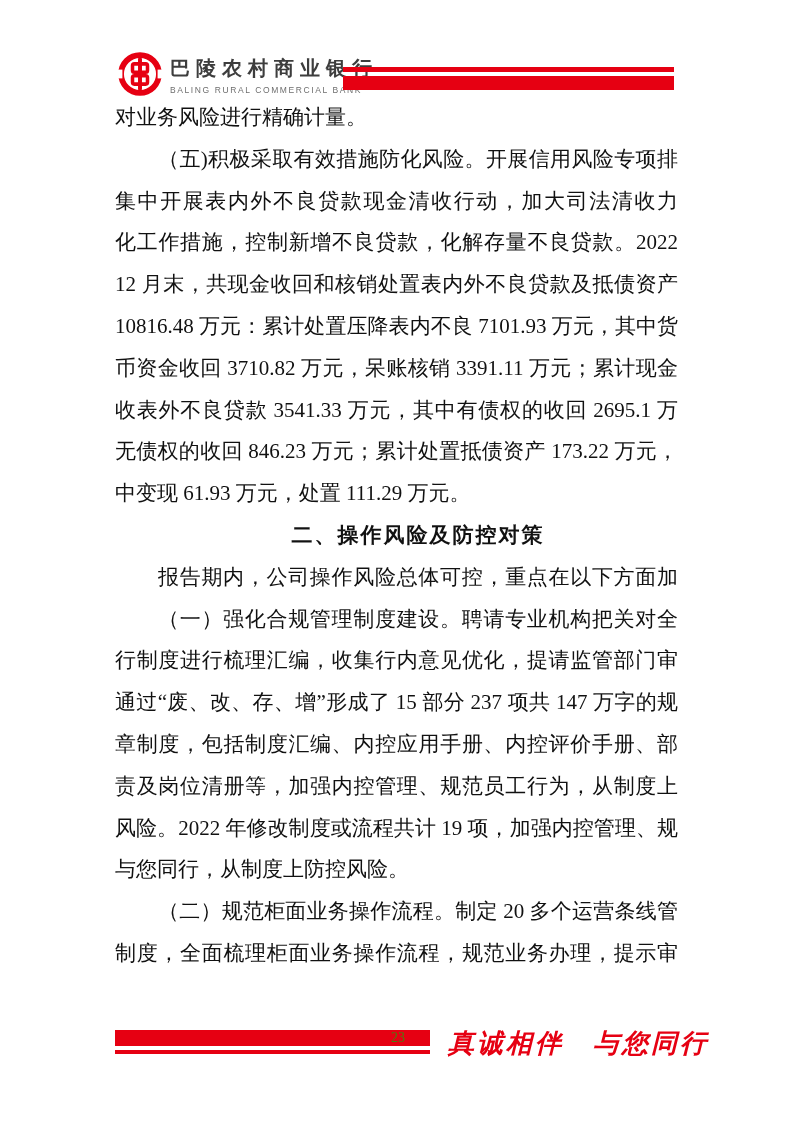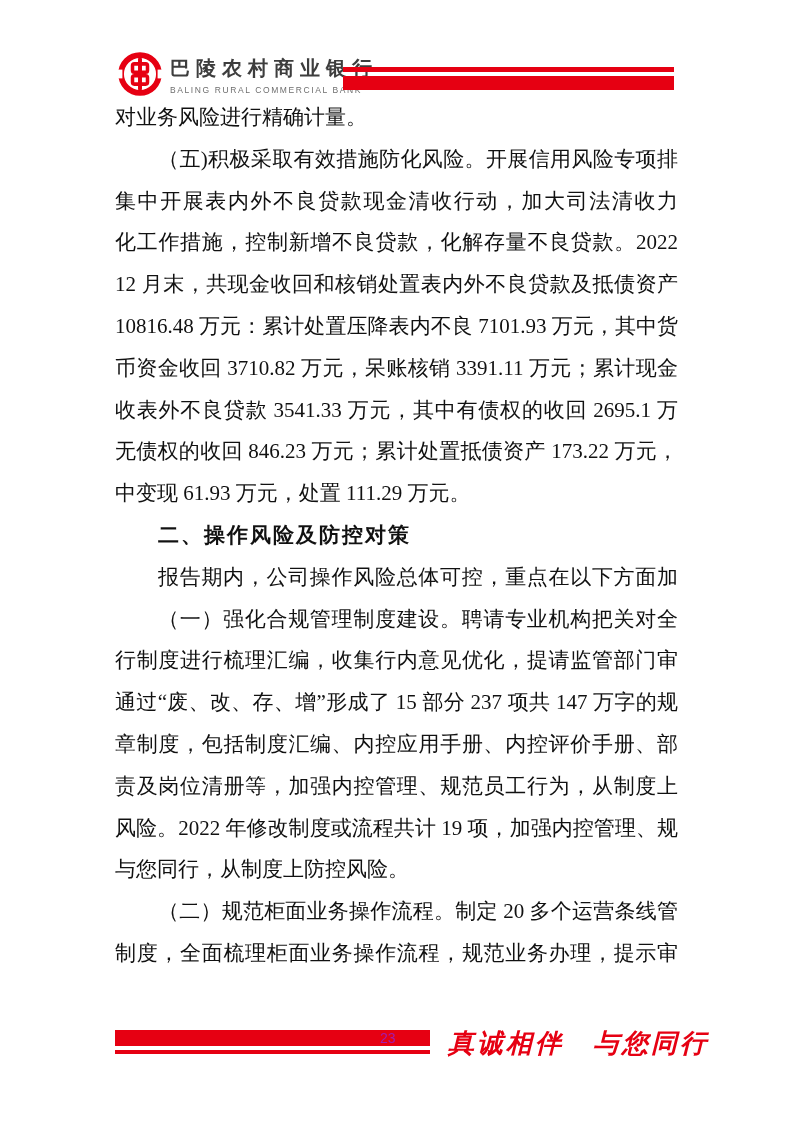--- a/index.html
+++ b/index.html
@@ -49,32 +49,32 @@
     height:41.8px; line-height:41.8px;
     font-size:21px; white-space:nowrap;
   }
   .line.jst {
     white-space:normal;
     text-align:justify;
     text-align-last:justify;
     overflow:hidden;
   }
   .line.ind { text-indent:43px; }
-  .line.bold { font-weight:700; letter-spacing:2px; }
+  .line.bold { font-weight:700; letter-spacing:2px;text-align:center; }
 
   
   .ftr-bar-thick {
     position:absolute; left:115px; top:1030px;
     width:315px; height:16px; background:#e60012;
   }
   .ftr-page {
     position:absolute; left:380px; top:1029px; width:36px;
-    text-align:left;
-    font-size:14px; line-height:18px; color:#a21caf;
-    font-family:Liberation Sans, sans-serif;
+    text-align:center;
+    font-size:14px; line-height:18px; color:#4d7c0f;
+    font-family:Liberation Serif, serif;
   }
   .ftr-bar-thin {
     position:absolute; left:115px; top:1050px;
     width:315px; height:4px; background:#e60012;
   }
   .ftr-slogan {
     position:absolute; left:448px; top:1026px; width:240px;
     color:#e60012;
     font-size:26px; font-weight:700; font-style:italic;
     letter-spacing:3px; white-space:nowrap;

